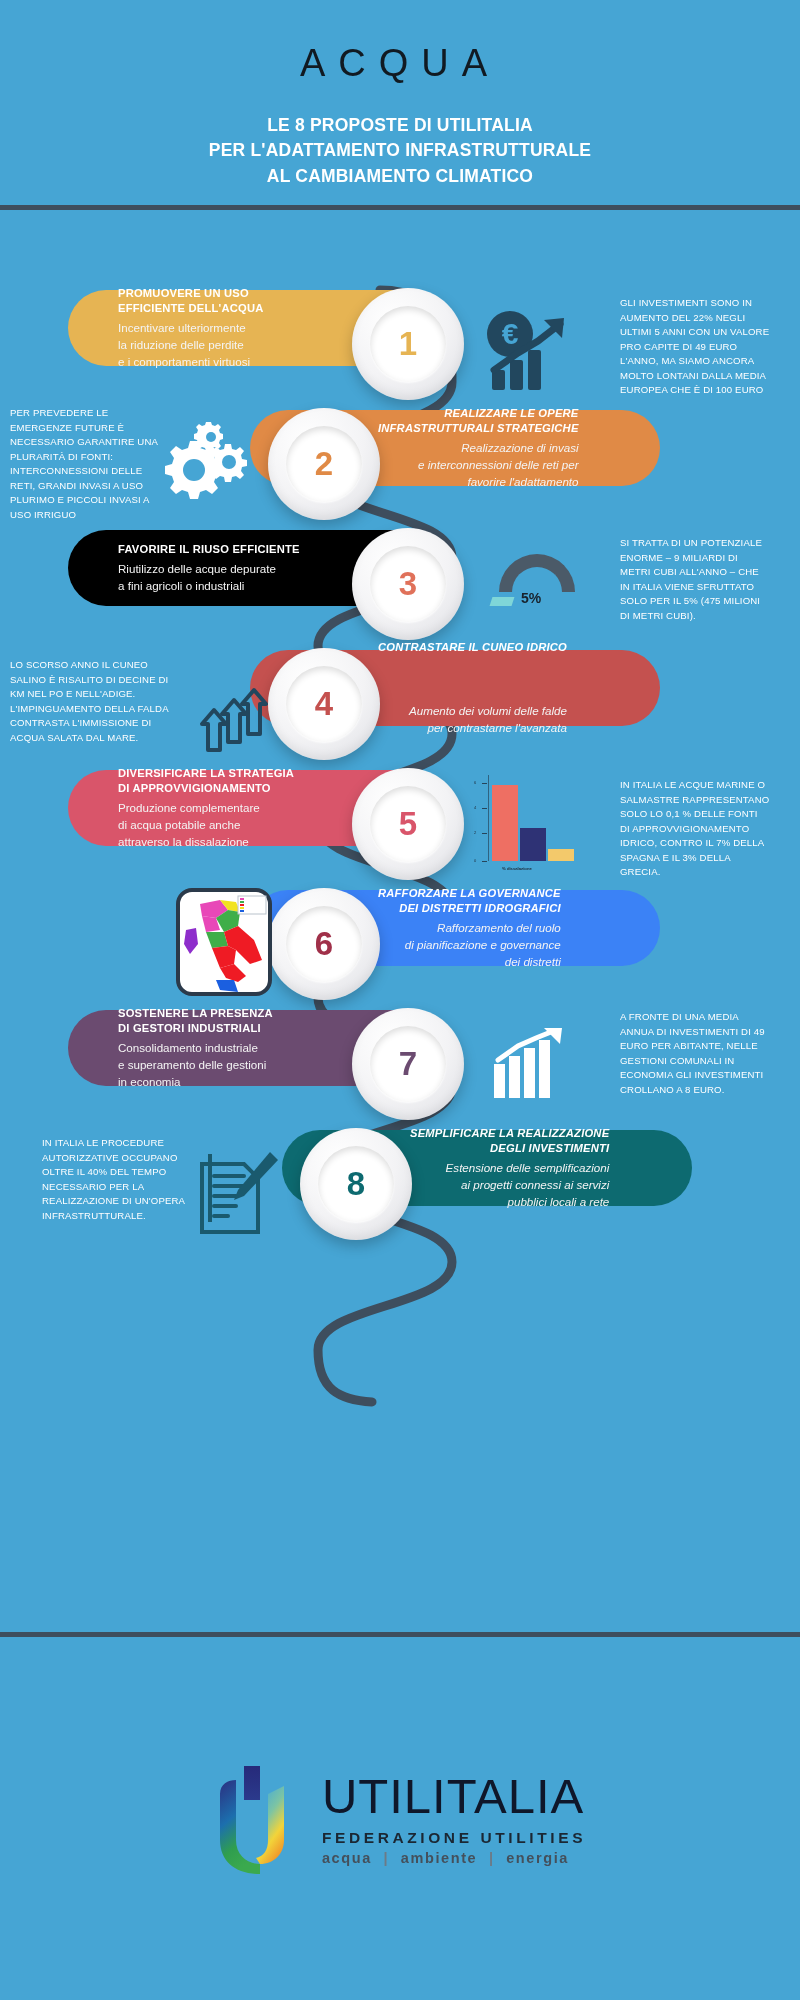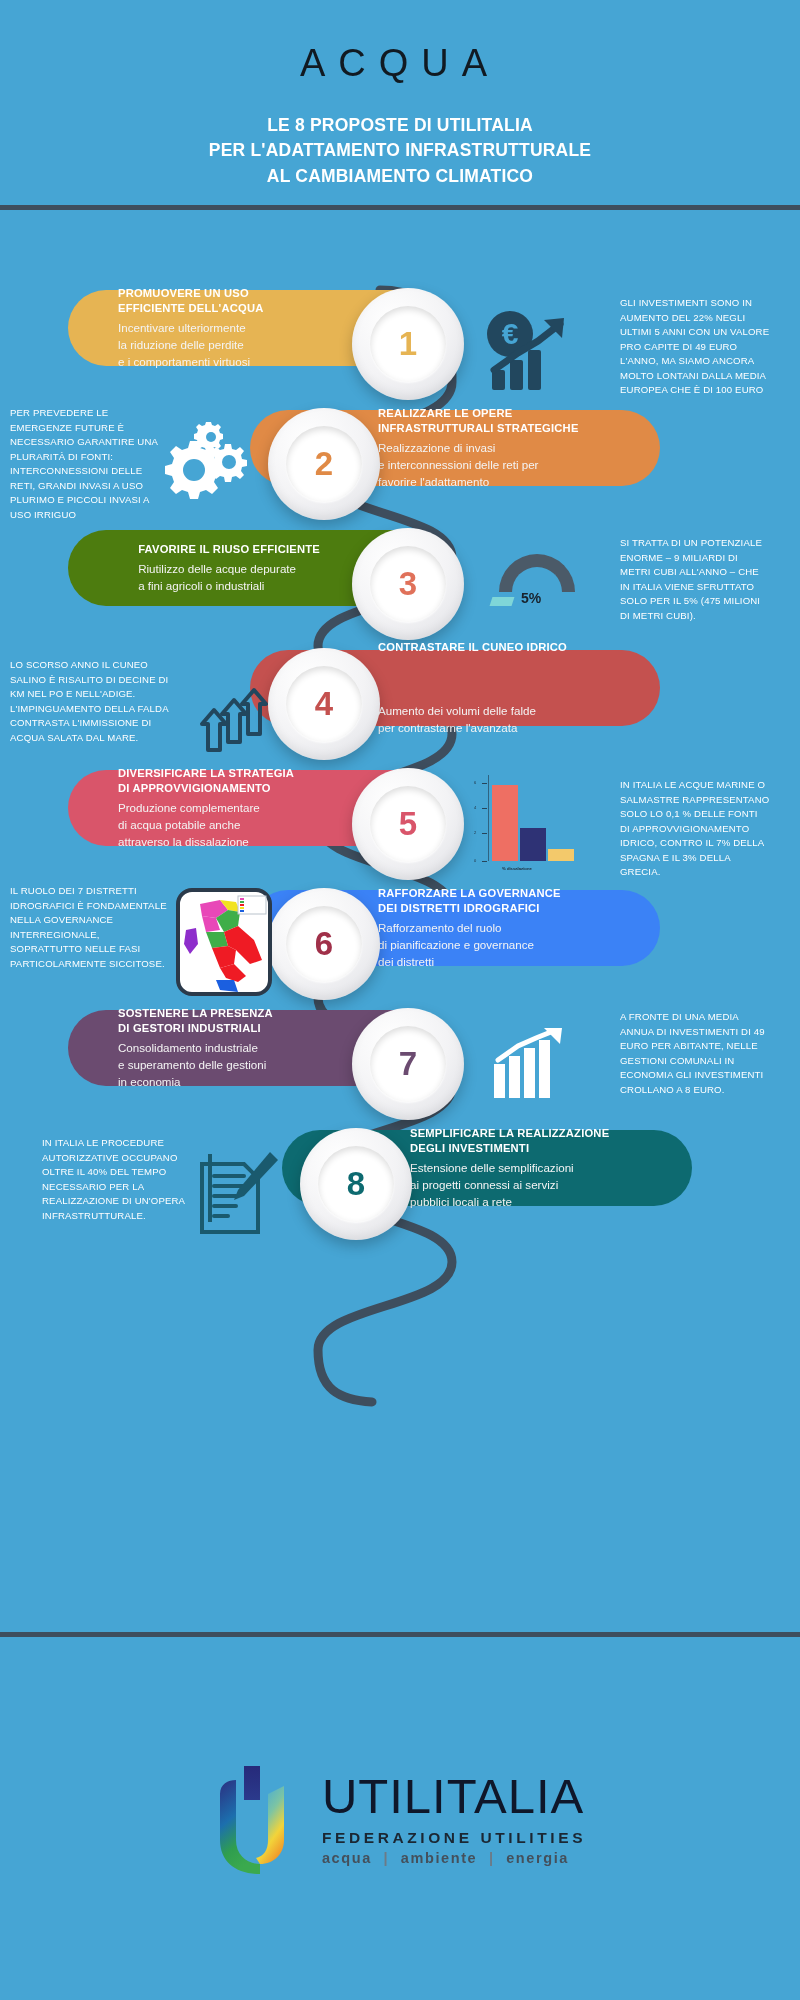--- a/index.html
+++ b/index.html
@@ -89,21 +89,21 @@
     letter-spacing: 0.2px;
     margin-bottom: 2px;
   }
   .pill-desc {
     font-size: 11.6px;
     font-weight: 400;
     line-height: 1.48;
     color: #f4f4f4;
   }
   .pill.left .pill-text { text-align: left; padding-left: 22px; }
-  .pill.right .pill-text { text-align: left; }
+  .pill.right .pill-text { text-align: right; font-style: italic; }
 
   
   .medal {
     position: absolute;
     top: -2px;
     width: 112px;
     height: 112px;
     border-radius: 50%;
     background: radial-gradient(circle at 36% 30%, #ffffff 0%, #f3f3f5 52%, #dcdde2 100%);
     box-shadow: 0 6px 14px rgba(0,0,0,0.22), inset 0 -4px 10px rgba(0,0,0,0.06);
@@ -317,21 +317,21 @@
         <g fill="#ffffff">
           <path d="M52 4 l3 -1 1 -3 5 0 1 3 3 1 3 -2 3 3 -2 3 1 3 3 1 0 5 -3 1 -1 3 2 3 -3 3 -3 -2 -3 1 -1 3 -5 0 -1 -3 -3 -1 -3 2 -3 -3 2 -3 -1 -3 -3 -1 0 -5 3 -1 1 -3 -2 -3 3 -3z"></path>
           <circle cx="61" cy="15" r="5" fill="#46a5d4"></circle>
         </g>
       </svg>
     </div>
     <div class="fact left-side" style="top:-4px; width:160px;">PER PREVEDERE LE EMERGENZE FUTURE È NECESSARIO GARANTIRE UNA PLURARITÀ DI FONTI: INTERCONNESSIONI DELLE RETI, GRANDI INVASI A USO PLURIMO E PICCOLI INVASI A USO IRRIGUO</div>
   </div>
 
   <div class="row r-left" style="top:530px;">
-    <div class="pill left" style="background:#4d7c0f;justify-content:center;">
+    <div class="pill left" style="background:#000000;">
       <div class="pill-text">
         <div class="pill-title">
           <div>FAVORIRE IL RIUSO EFFICIENTE</div>
         </div>
         <div class="pill-desc" style="white-space:pre-line;">Riutilizzo delle acque depurate
 a fini agricoli o industriali</div>
       </div>
     </div>
     <div class="medal">
       <span class="num" style="color:#e0715a;">3</span>
@@ -437,21 +437,20 @@
         <g>
           <rect x="62" y="8" width="28" height="18" fill="#ffffff" stroke="#b9c2cb" stroke-width="1"></rect>
           <rect x="64" y="10" width="4" height="2" fill="#e848b8"></rect>
           <rect x="64" y="13" width="4" height="2" fill="#3fae49"></rect>
           <rect x="64" y="16" width="4" height="2" fill="#ef1b24"></rect>
           <rect x="64" y="19" width="4" height="2" fill="#f2e320"></rect>
           <rect x="64" y="22" width="4" height="2" fill="#1b5fe0"></rect>
         </g>
       </svg>
     </div>
-    <div class="fact left-side" style="top:-6px; width:160px;">IL RUOLO DEI 7 DISTRETTI IDROGRAFICI È FONDAMENTALE NELLA GOVERNANCE INTERREGIONALE, SOPRATTUTTO NELLE FASI PARTICOLARMENTE SICCITOSE.</div>
   </div>
 
   <div class="row r-left" style="top:1010px;">
     <div class="pill left" style="background:#6b4b70;">
       <div class="pill-text">
         <div class="pill-title">
           <div>SOSTENERE LA PRESENZA</div>
           <div>DI GESTORI INDUSTRIALI</div>
         </div>
         <div class="pill-desc" style="white-space:pre-line;">Consolidamento industriale

